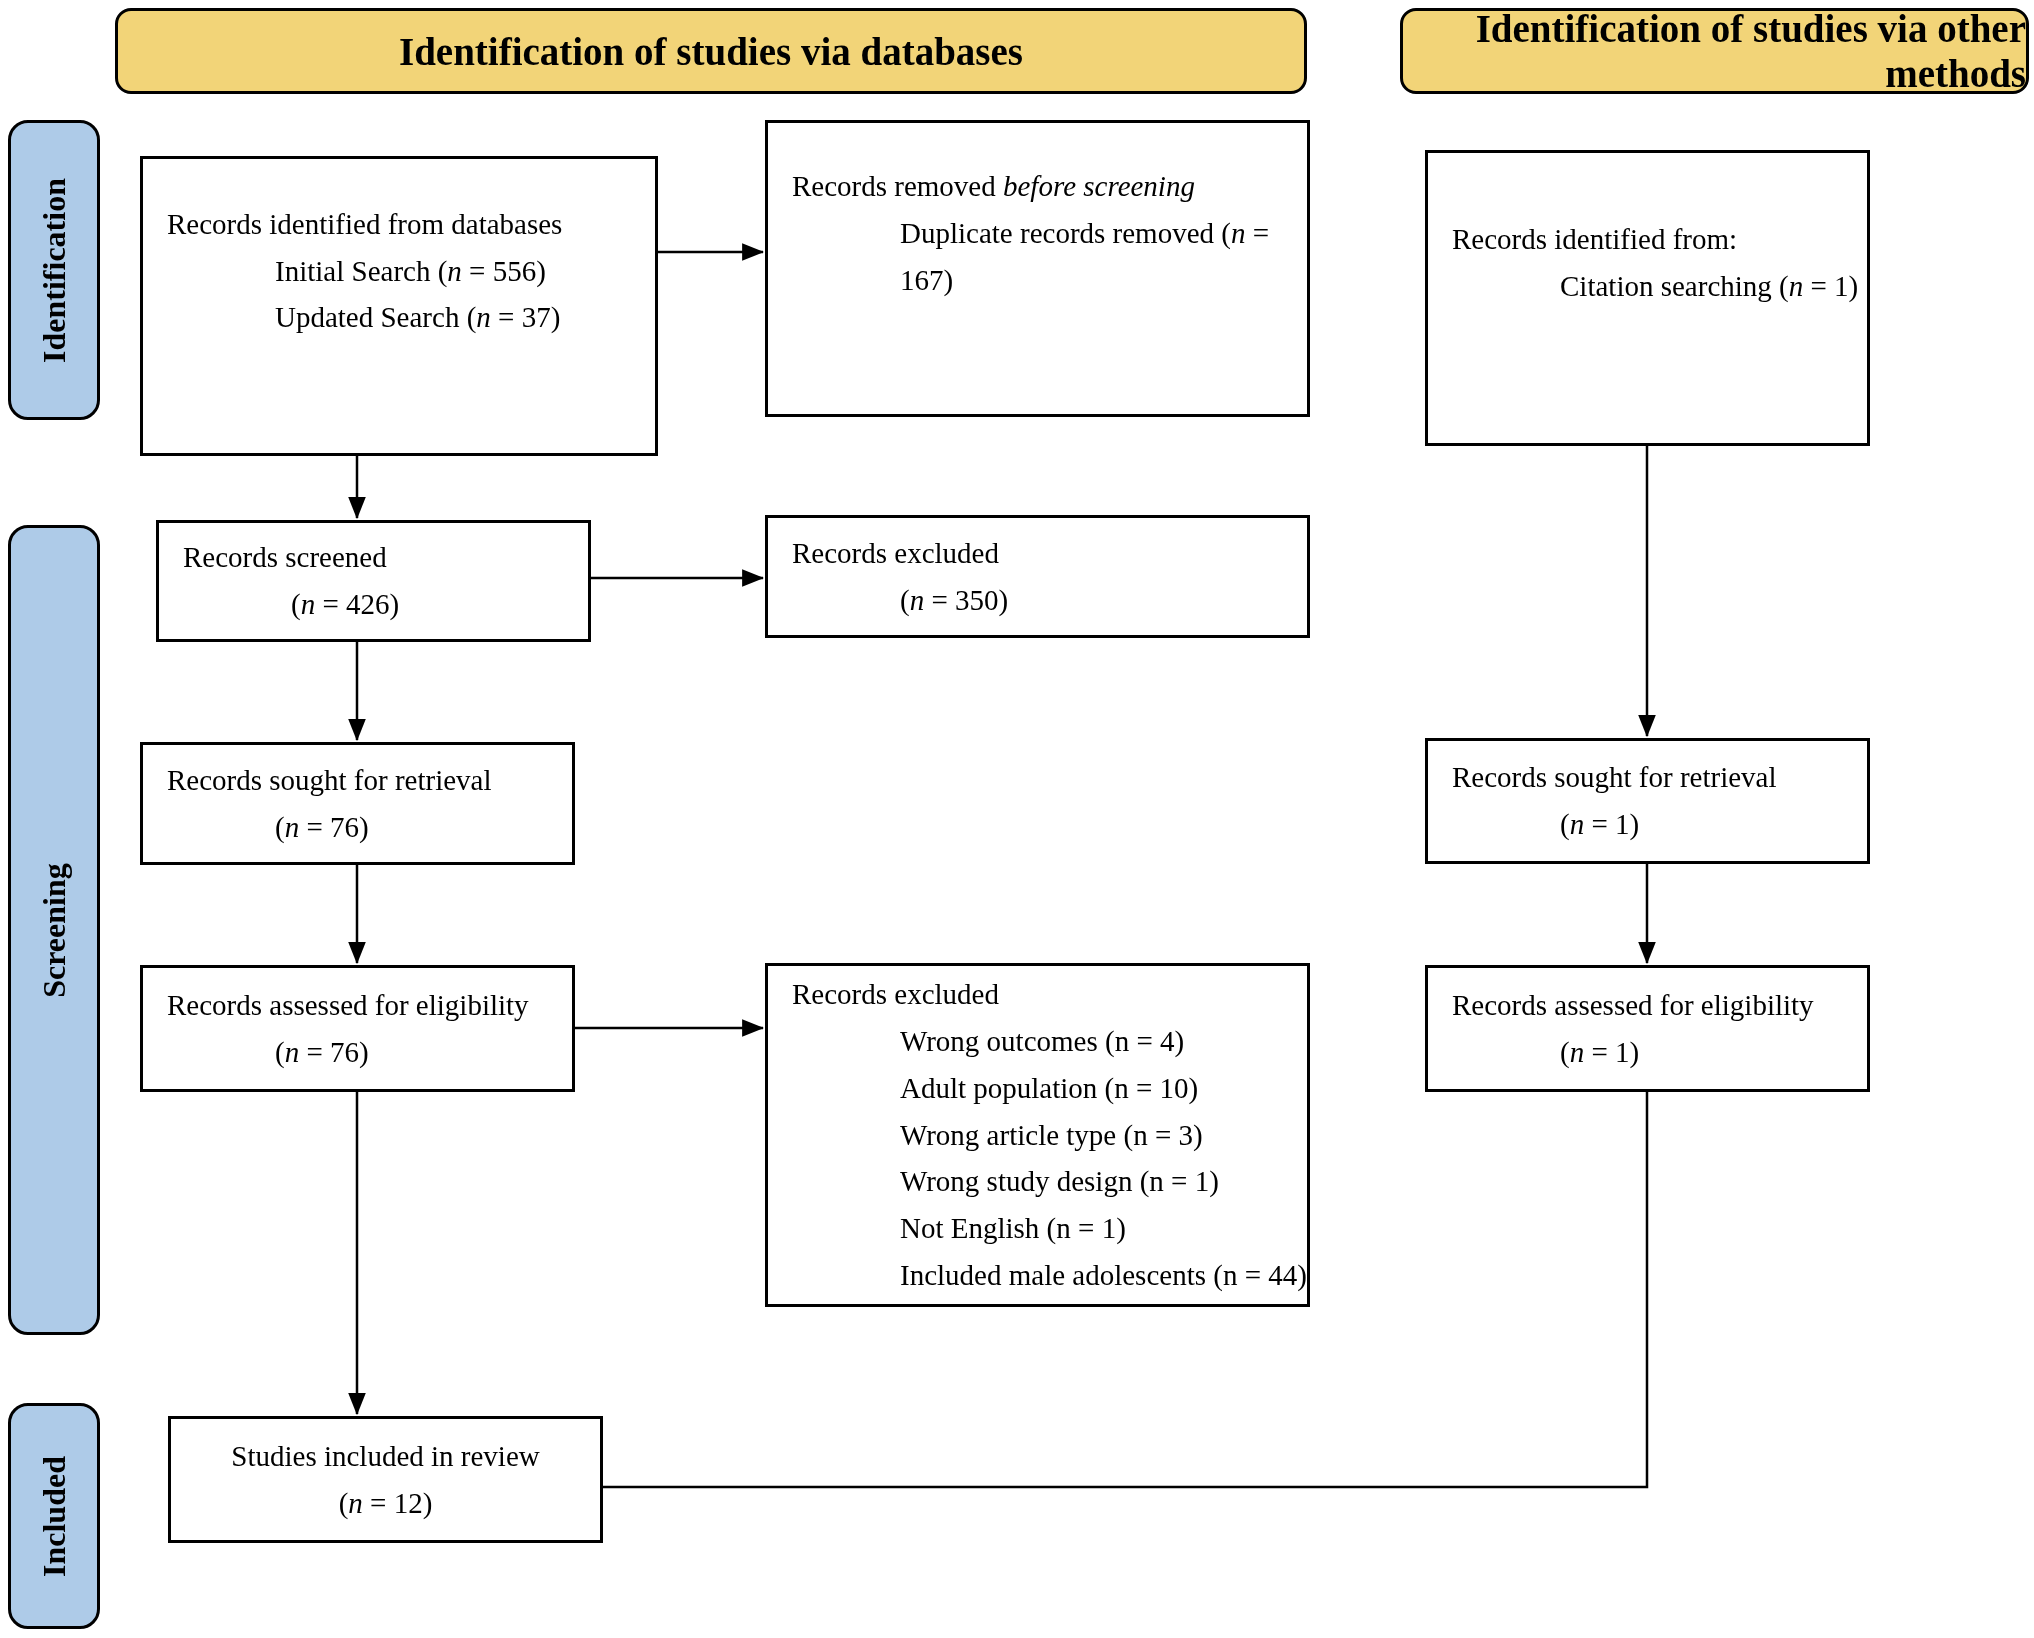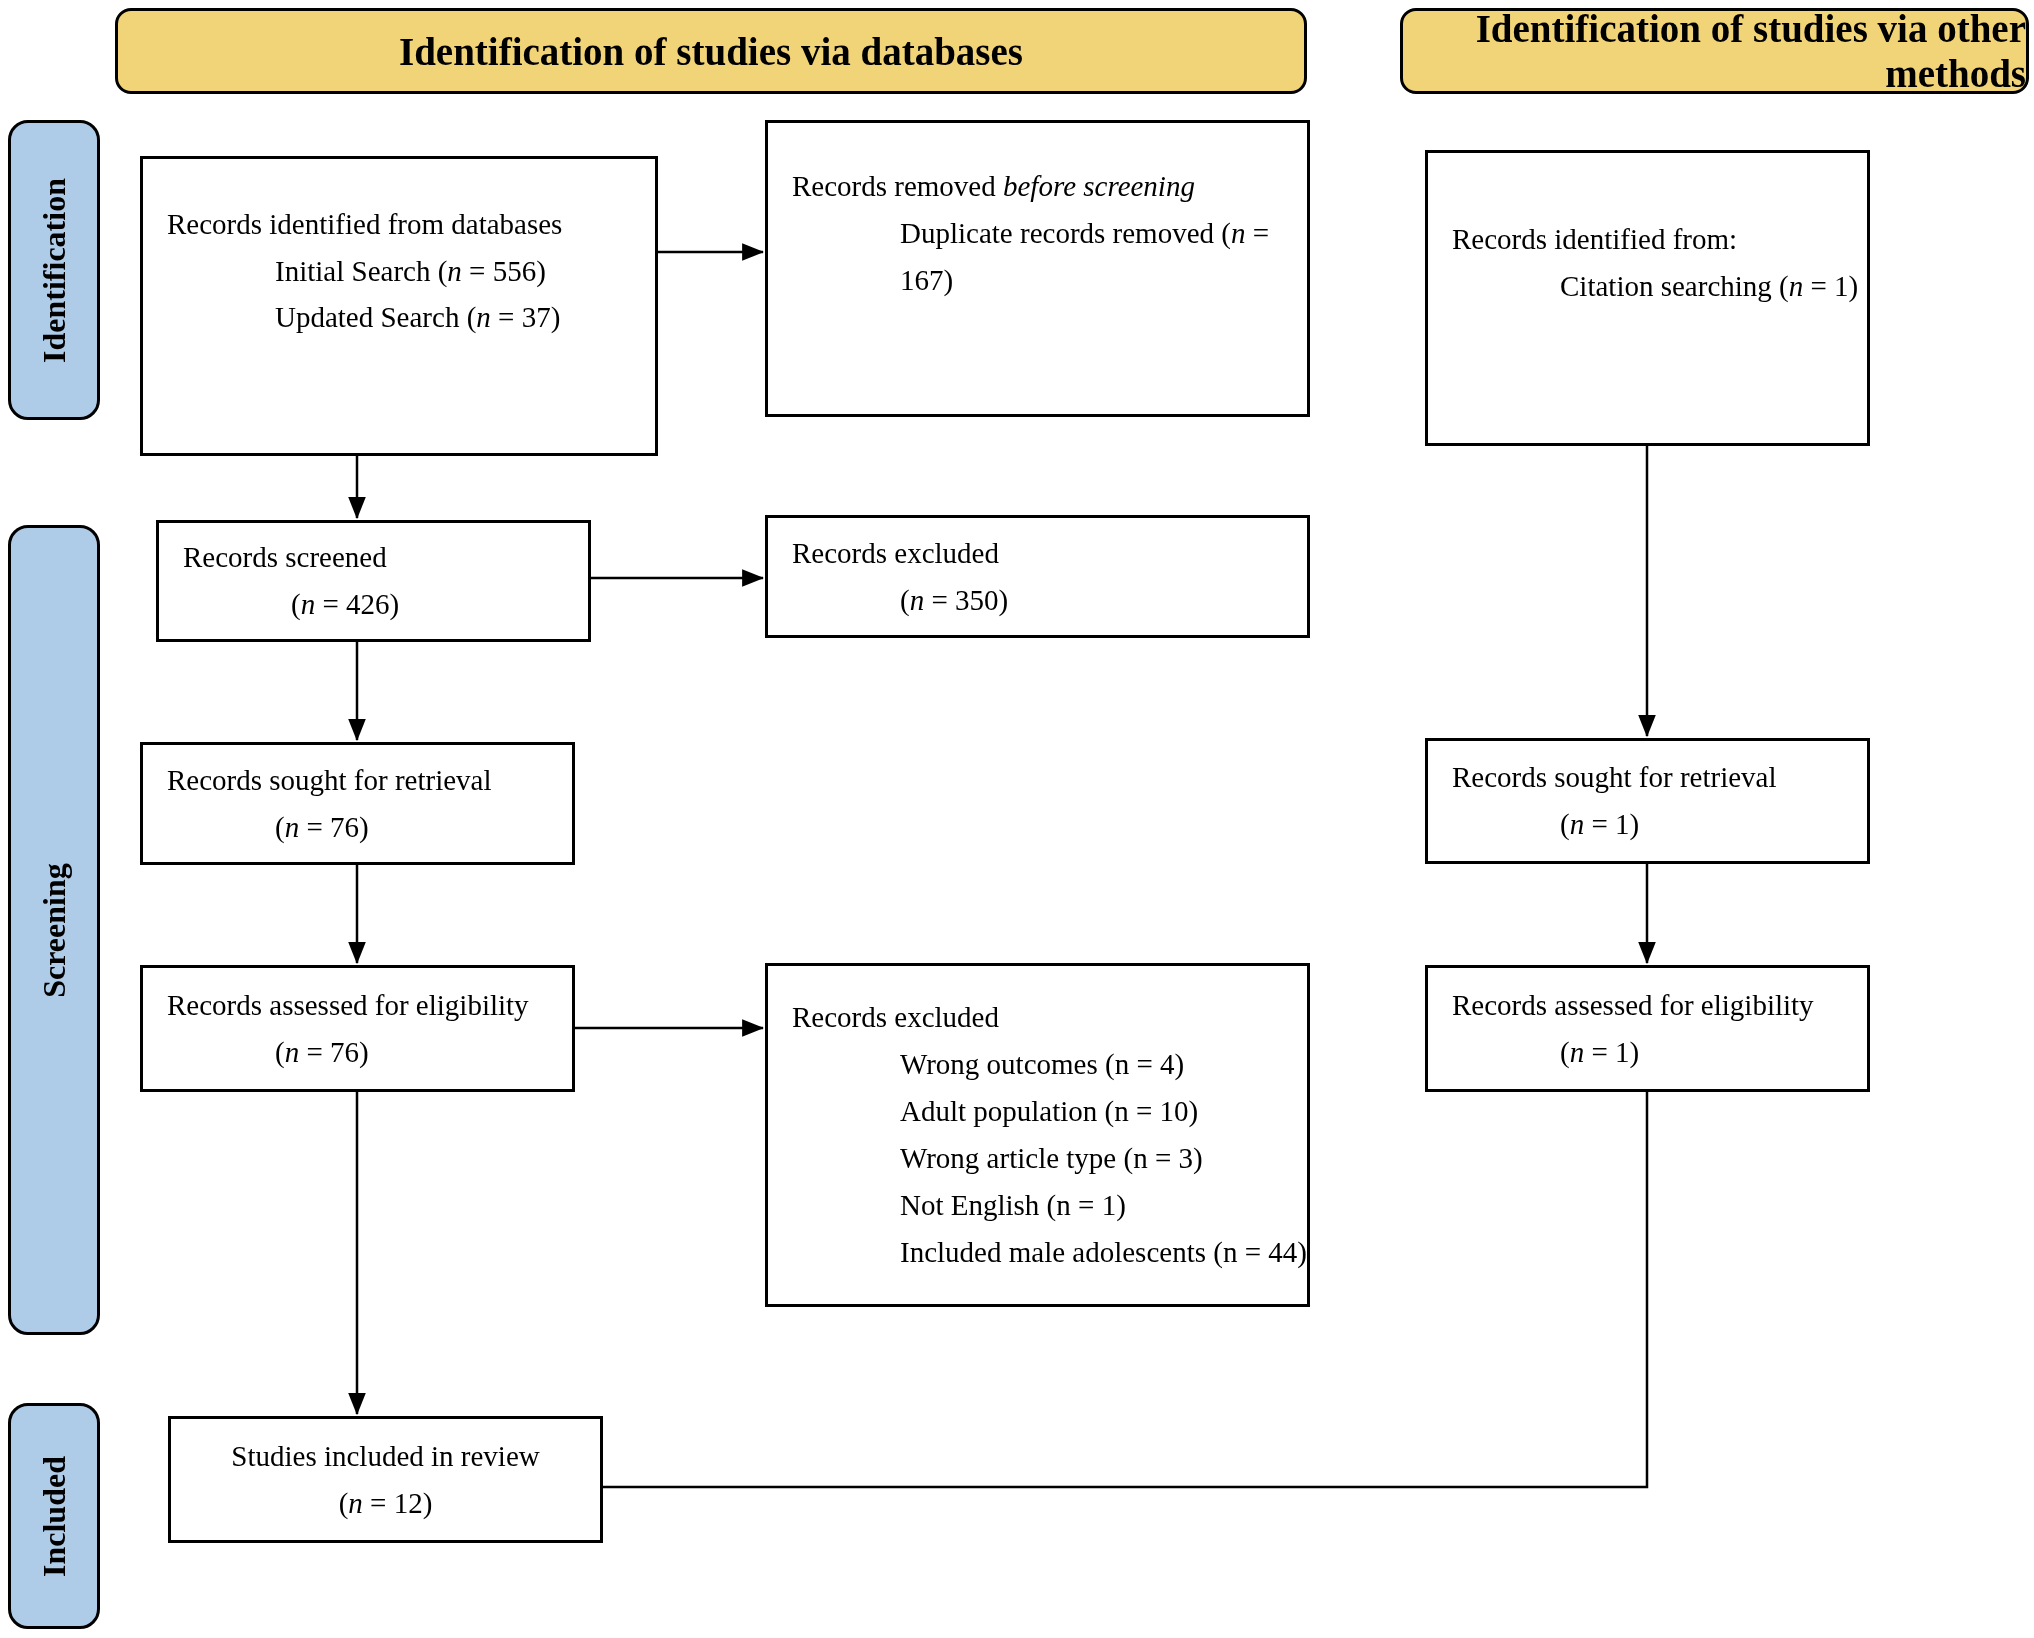--- a/index.html
+++ b/index.html
@@ -122,20 +122,21 @@
     </div>
   <div class="box flow-box" style="left:765px;top:515px;width:545px;height:123px;">
       <div class="line">Records excluded</div>
       <div class="line indent">(<i>n</i> = 350)</div>
     </div>
   <div class="box flow-box" style="left:765px;top:963px;width:545px;height:344px;">
       <div class="line">Records excluded</div>
       <div class="line indent">Wrong outcomes (n = 4)</div>
       <div class="line indent">Adult population (n = 10)</div>
       <div class="line indent">Wrong article type (n = 3)</div>
+      <div class="line indent">Wrong study design (n = 1)</div>
       <div class="line indent">Not English (n = 1)</div>
       <div class="line indent">Included male adolescents (n = 44)</div>
     </div>
 
   <div class="box flow-box tall" style="left:1425px;top:118px;width:445px;height:296px;margin-top:32px;">
       <div class="line">Records identified from:</div>
       <div class="line indent">Citation searching (<i>n</i> = 1)</div>
     </div>
   <div class="box flow-box" style="left:1425px;top:738px;width:445px;height:126px;">
       <div class="line">Records sought for retrieval</div>

